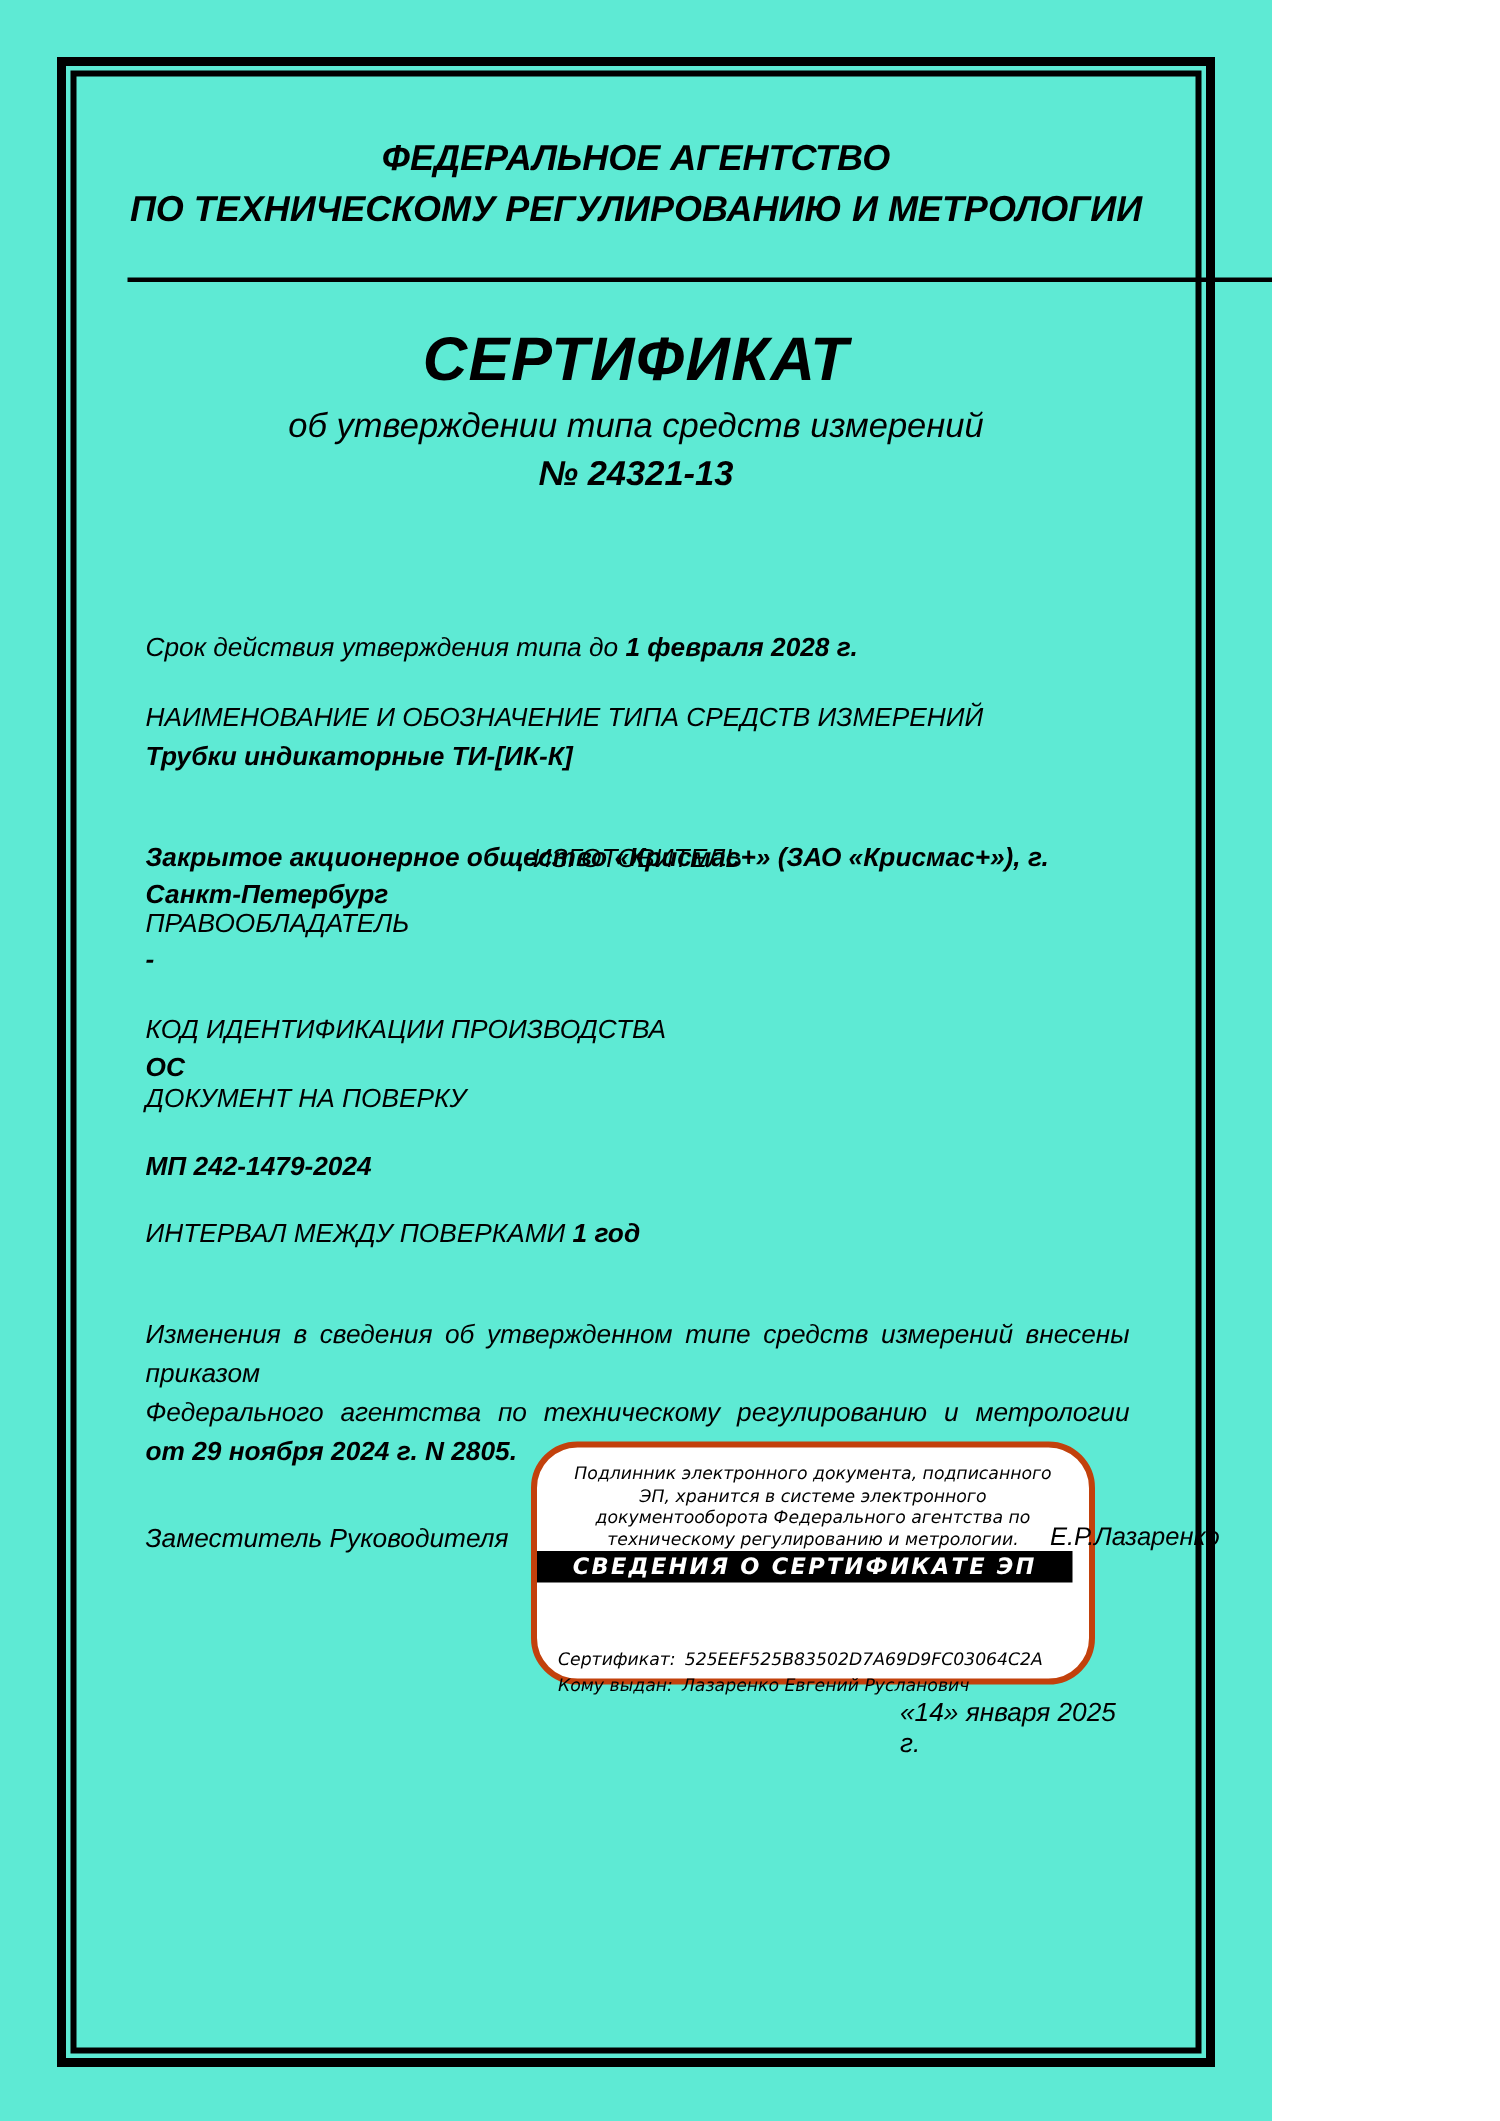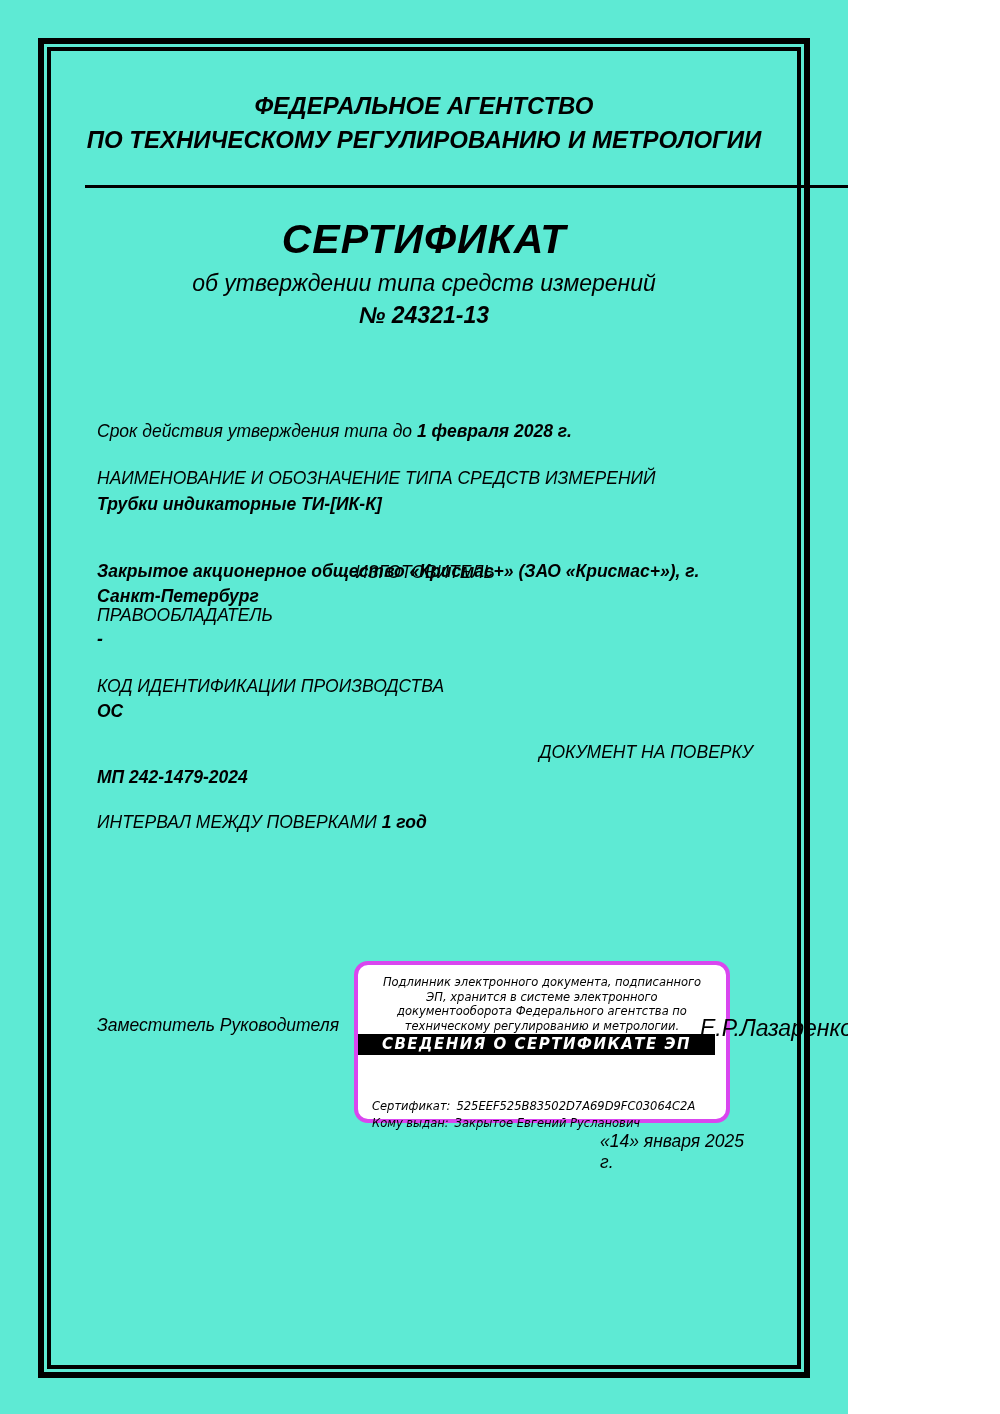--- a/index.html
+++ b/index.html
@@ -50,22 +50,22 @@
     line-height: 25px;
   }
   .b { font-weight: bold; }
   .just { text-align: justify; text-align-last: justify; }
   .para-line { display: block; }
   .stamp {
     left: 354px;
     top: 961px;
     width: 376px;
     height: 162px;
-    border: 4px solid #d946ef;
-    border-radius: 14px;
+    border: 4px solid #c2410c;
+    border-radius: 31px;
     background: #ffffff;
     box-sizing: border-box;
     font-family: "DejaVu Sans", sans-serif;
   }
   .stamp-notice {
     position: absolute;
     top: 10px; left: 14px; right: 14px;
     text-align: center;
     font-size: 11.5px;
     line-height: 14.5px;
@@ -86,21 +86,21 @@
   .stamp-rows {
     position: absolute;
     top: 105px; left: 14px; right: 8px;
     font-size: 11.5px;
     line-height: 17px;
     margin-top: 28px;
   }
   .stamp-row { white-space: nowrap; }
   .stamp-row .val { margin-left: 6px; }
   .sig-position { left: 97px; top: 1015px; font-size: 17.5px; }
-  .sig-name { left: 700px; right: 97px; top: 1015px; font-size: 23px; text-align: right; }
+  .sig-name { left: 700px; right: 97px; top: 1015px; font-size: 17px; text-align: right; }
   .doc-date { left: 600px; right: 95px; top: 1131px; font-size: 17.5px; text-align: left; }
 </style>
 </head>
 <body>
 
 <div class="page">
 
   <div class="frame-outer">
     <div class="frame-inner"></div>
   </div>
@@ -121,32 +121,37 @@
 
   <div class="abs body-line" style="top: 560px; text-align: center;">ИЗГОТОВИТЕЛЬ</div>
   <div class="abs body-line b" style="top: 559px;">Закрытое акционерное общество «Крисмас+» (ЗАО «Крисмас+»), г. Санкт-Петербург</div>
 
   <div class="abs body-line" style="top: 603px;">ПРАВООБЛАДАТЕЛЬ</div>
   <div class="abs body-line b" style="top: 627px;">-</div>
 
   <div class="abs body-line" style="top: 674px;">КОД ИДЕНТИФИКАЦИИ ПРОИЗВОДСТВА</div>
   <div class="abs body-line b" style="top: 699px;">ОС</div>
 
-  <div class="abs body-line" style="top: 740px; text-align: right;">ДОКУМЕНТ НА ПОВЕРКУ</div>
+  <div class="abs body-line" style="top: 720px;">ДОКУМЕНТ НА ПОВЕРКУ</div>
   <div class="abs body-line b" style="top: 765px;">МП 242-1479-2024</div>
 
   <div class="abs body-line" style="top: 810px;"><span>ИНТЕРВАЛ МЕЖДУ ПОВЕРКАМИ </span><span class="b">1 год</span></div>
 
+  <div class="abs body-line" style="top: 876px; line-height: 26px;">
+    <span class="para-line just">Изменения в сведения об утвержденном типе средств измерений внесены приказом</span>
+    <span class="para-line just">Федерального агентства по техническому регулированию и метрологии</span>
+    <span class="para-line b">от 29 ноября 2024 г. N 2805.</span>
+  </div>
 
   <div class="abs stamp">
     <div class="stamp-notice">Подлинник электронного документа, подписанного ЭП, хранится в системе электронного документооборота Федерального агентства по техническому регулированию и метрологии.</div>
     <div class="stamp-bar">СВЕДЕНИЯ О СЕРТИФИКАТЕ ЭП</div>
     <div class="stamp-rows">
       <div class="stamp-row"><span class="lbl">Сертификат:</span><span class="val">525EEF525B83502D7A69D9FC03064C2A</span></div>
-      <div class="stamp-row"><span class="lbl">Кому выдан:</span><span class="val">Закрытое Евгений Русланович</span></div>
+      <div class="stamp-row"><span class="lbl">Кому выдан:</span><span class="val">Лазаренко Евгений Русланович</span></div>
     </div>
   </div>
 
   <div class="abs sig-position">Заместитель Руководителя</div>
   <div class="abs sig-name">Е.Р.Лазаренко</div>
   <div class="abs doc-date">«14» января 2025 г.</div>
 
 </div>
 
 </body></html>

